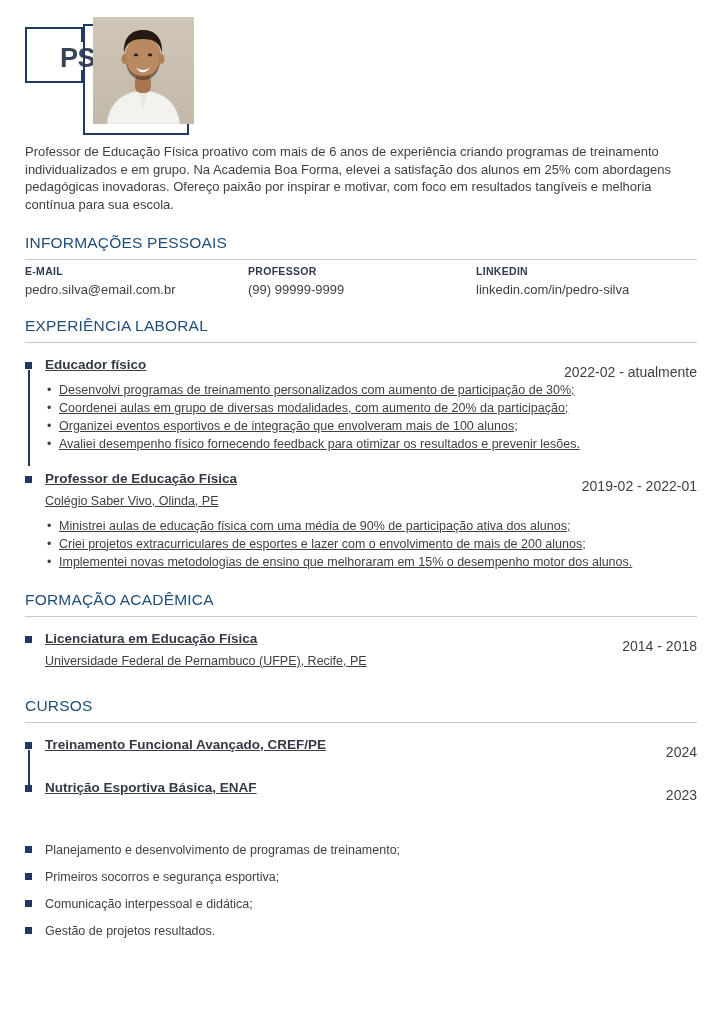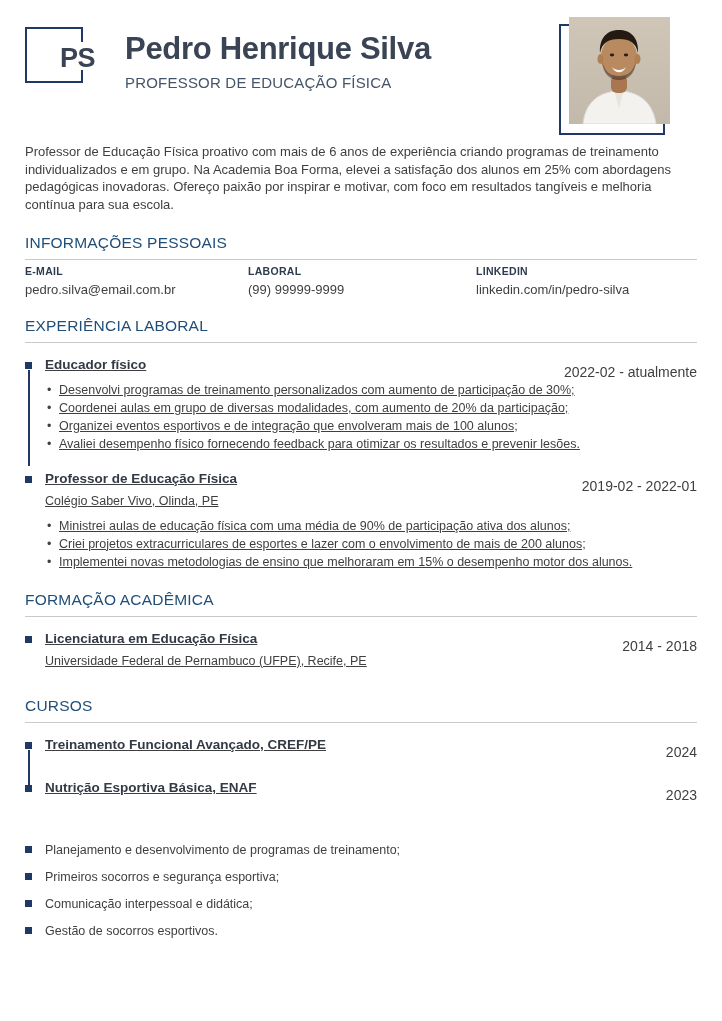--- a/index.html
+++ b/index.html
@@ -82,24 +82,20 @@
   .skill-item:first-child { margin-top:13px; }
   .skill-row { margin-bottom:11px; }
 </style>
 </head>
 <body>
 
 <div class="header">
   <div class="logo-box">
     <span class="logo-initials">PS</span>
   </div>
-  <div class="header-text">
-    <div class="name">Pedro Henrique Silva</div>
-    <div class="job-title">PROFESSOR DE EDUCAÇÃO FÍSICA</div>
-  </div>
   <div class="photo-wrap">
     <div class="photo-frame"></div>
     <svg class="photo" viewBox="0 0 101 107" preserveAspectRatio="none">
       <defs>
         <linearGradient id="bgGrad" x1="0" y1="0" x2="0" y2="1">
           <stop offset="0" stop-color="#cfc6b8"></stop>
             <stop offset="1" stop-color="#c3b9ab"></stop>
         </linearGradient>
       </defs>
       <rect x="0" y="0" width="101" height="107" fill="url(#bgGrad)"></rect>
@@ -129,21 +125,21 @@
 <p class="summary">Professor de Educação Física proativo com mais de 6 anos de experiência criando programas de treinamento individualizados e em grupo. Na Academia Boa Forma, elevei a satisfação dos alunos em 25% com abordagens pedagógicas inovadoras. Ofereço paixão por inspirar e motivar, com foco em resultados tangíveis e melhoria contínua para sua escola.</p>
 
 <div class="section">
   <div class="section-heading">INFORMAÇÕES PESSOAIS</div>
   <div class="contacts">
     <div>
       <div class="contact-label">E-MAIL</div>
       <div class="contact-value">pedro.silva@email.com.br</div>
     </div>
     <div>
-      <div class="contact-label">LABORAL</div>
+      <div class="contact-label">PROFESSOR</div>
       <div class="contact-value">(99) 99999-9999</div>
     </div>
     <div>
       <div class="contact-label">LINKEDIN</div>
       <div class="contact-value">linkedin.com/in/pedro-silva</div>
     </div>
   </div>
 </div>
 
 <div class="section">
@@ -214,16 +210,16 @@
     <div class="skill-item skill-row">
       <span class="sq"></span>
       <span>Primeiros socorros e segurança esportiva;</span>
     </div>
     <div class="skill-item skill-row">
       <span class="sq"></span>
       <span>Comunicação interpessoal e didática;</span>
     </div>
     <div class="skill-item">
       <span class="sq"></span>
-      <span>Gestão de socorros esportivos.</span>
+      <span>Gestão de projetos resultados.</span>
     </div>
   </div>
 </div>
 
 </body></html>

